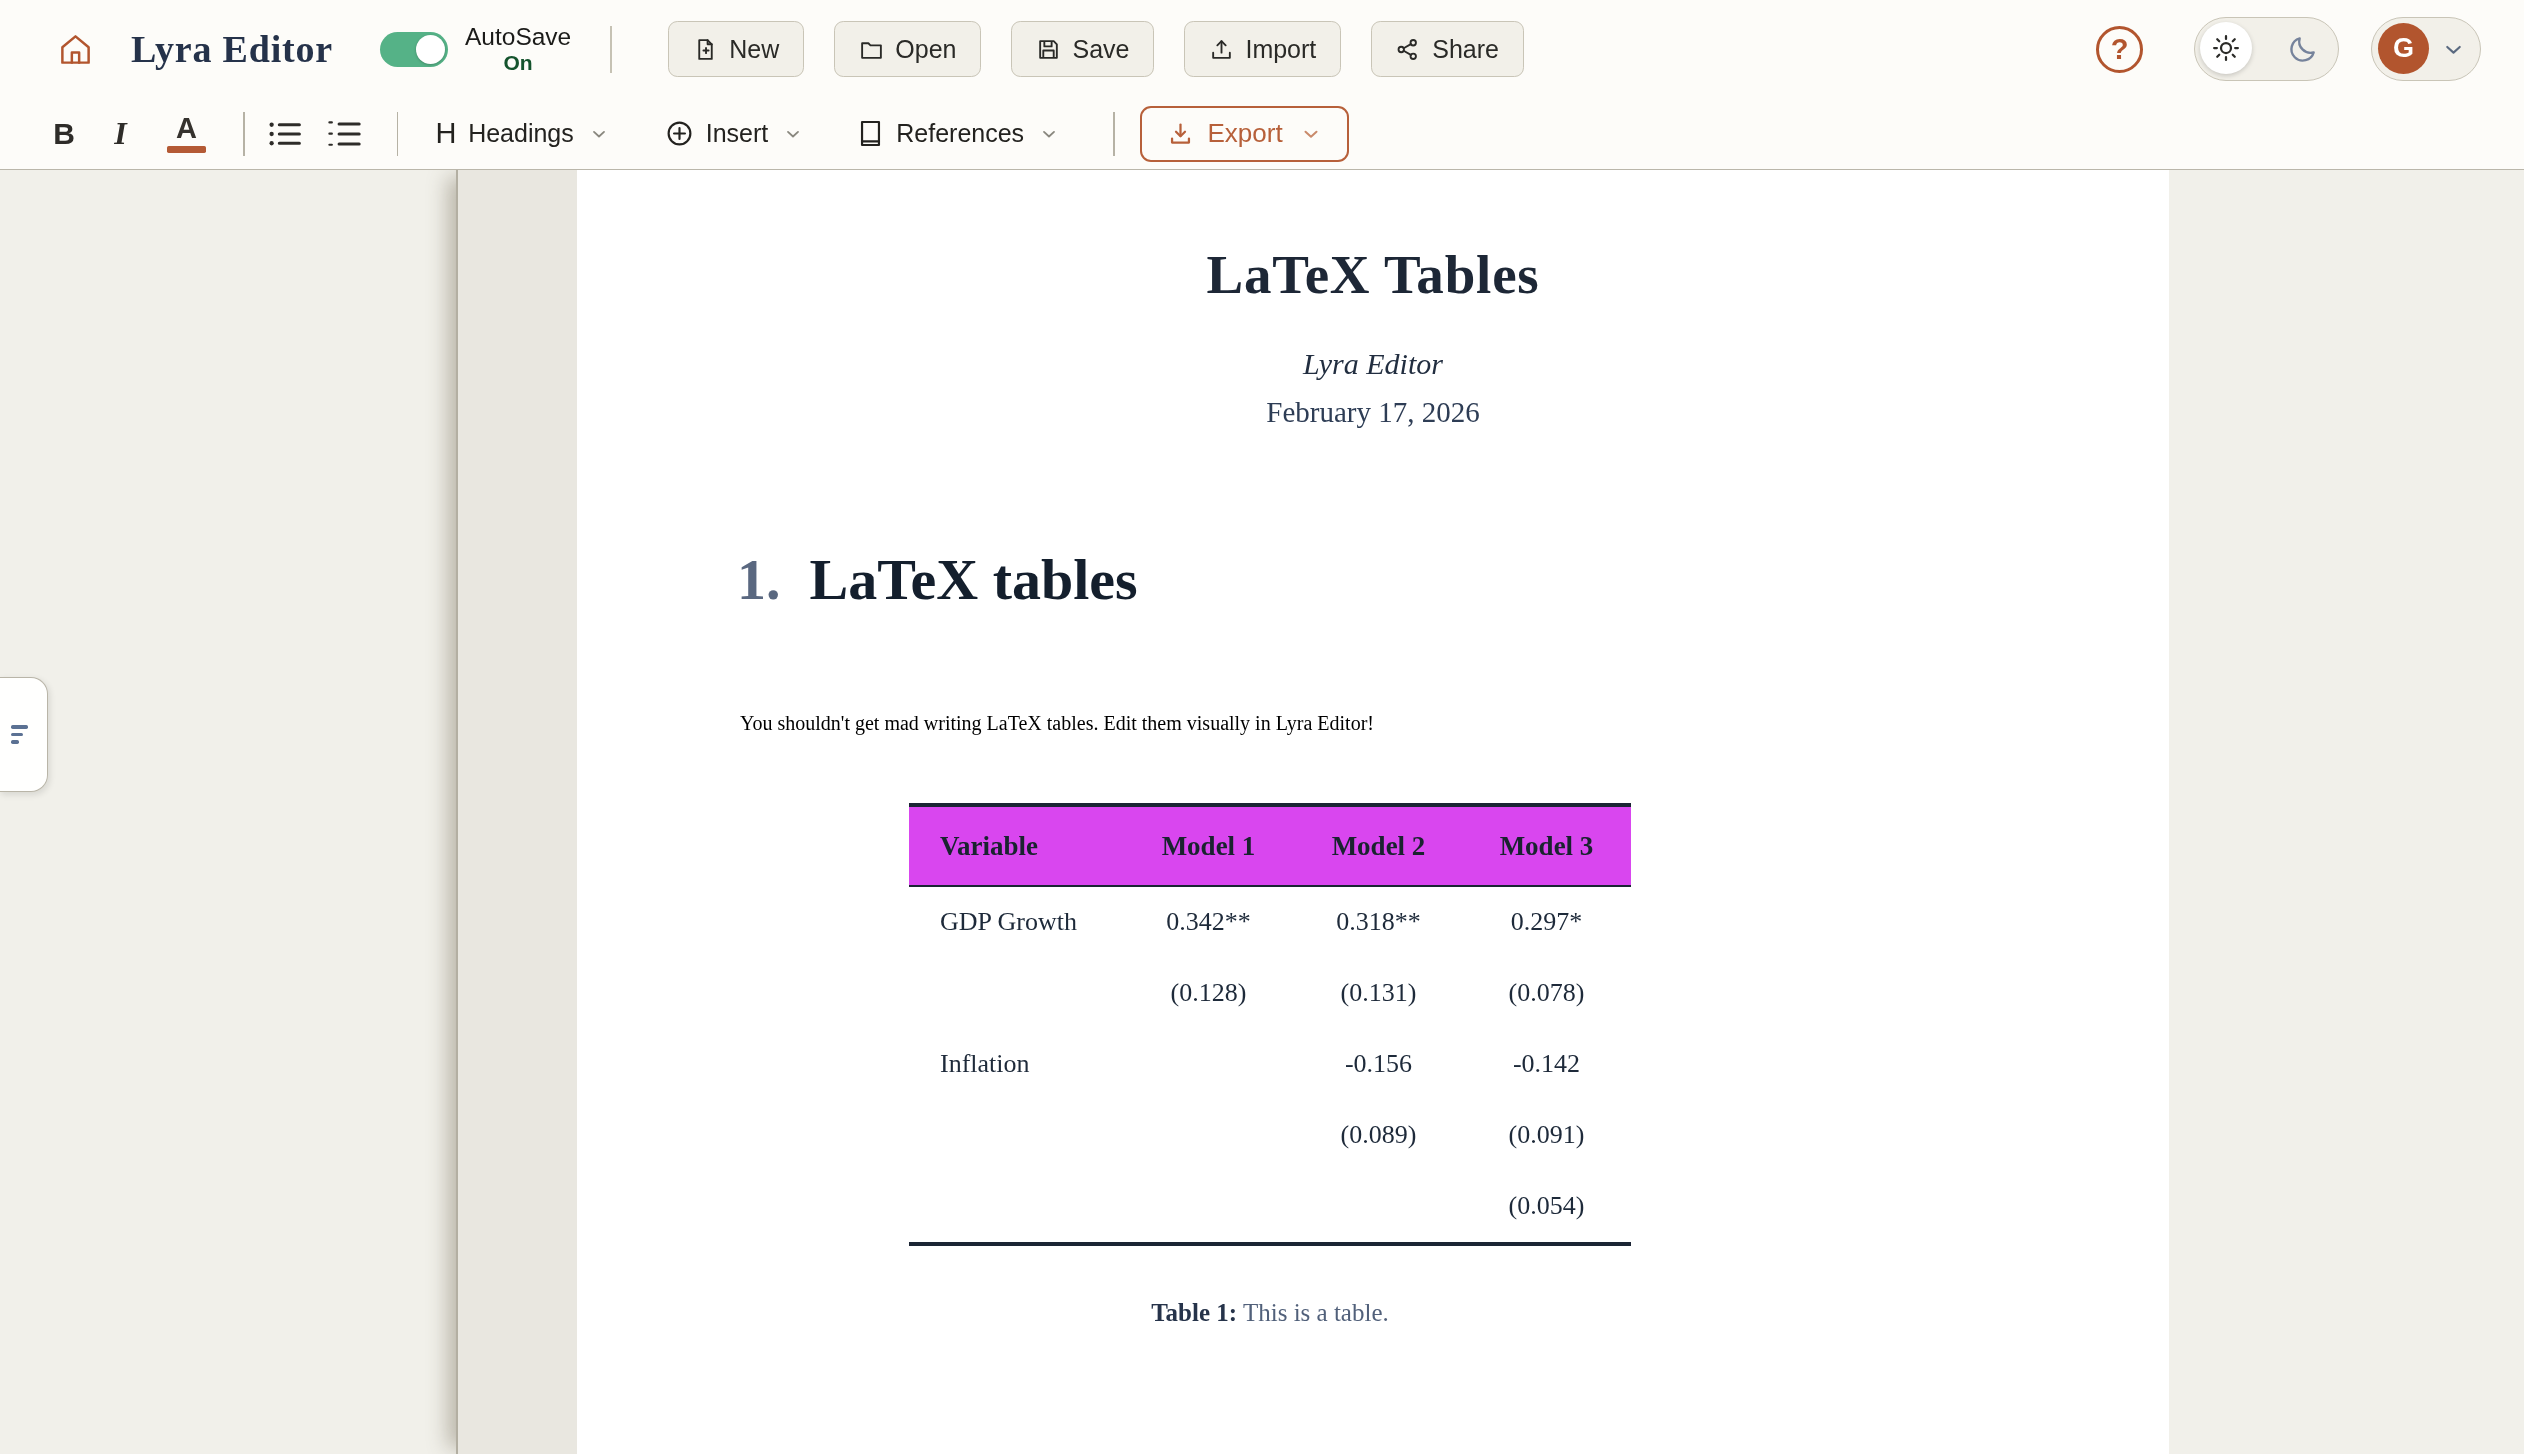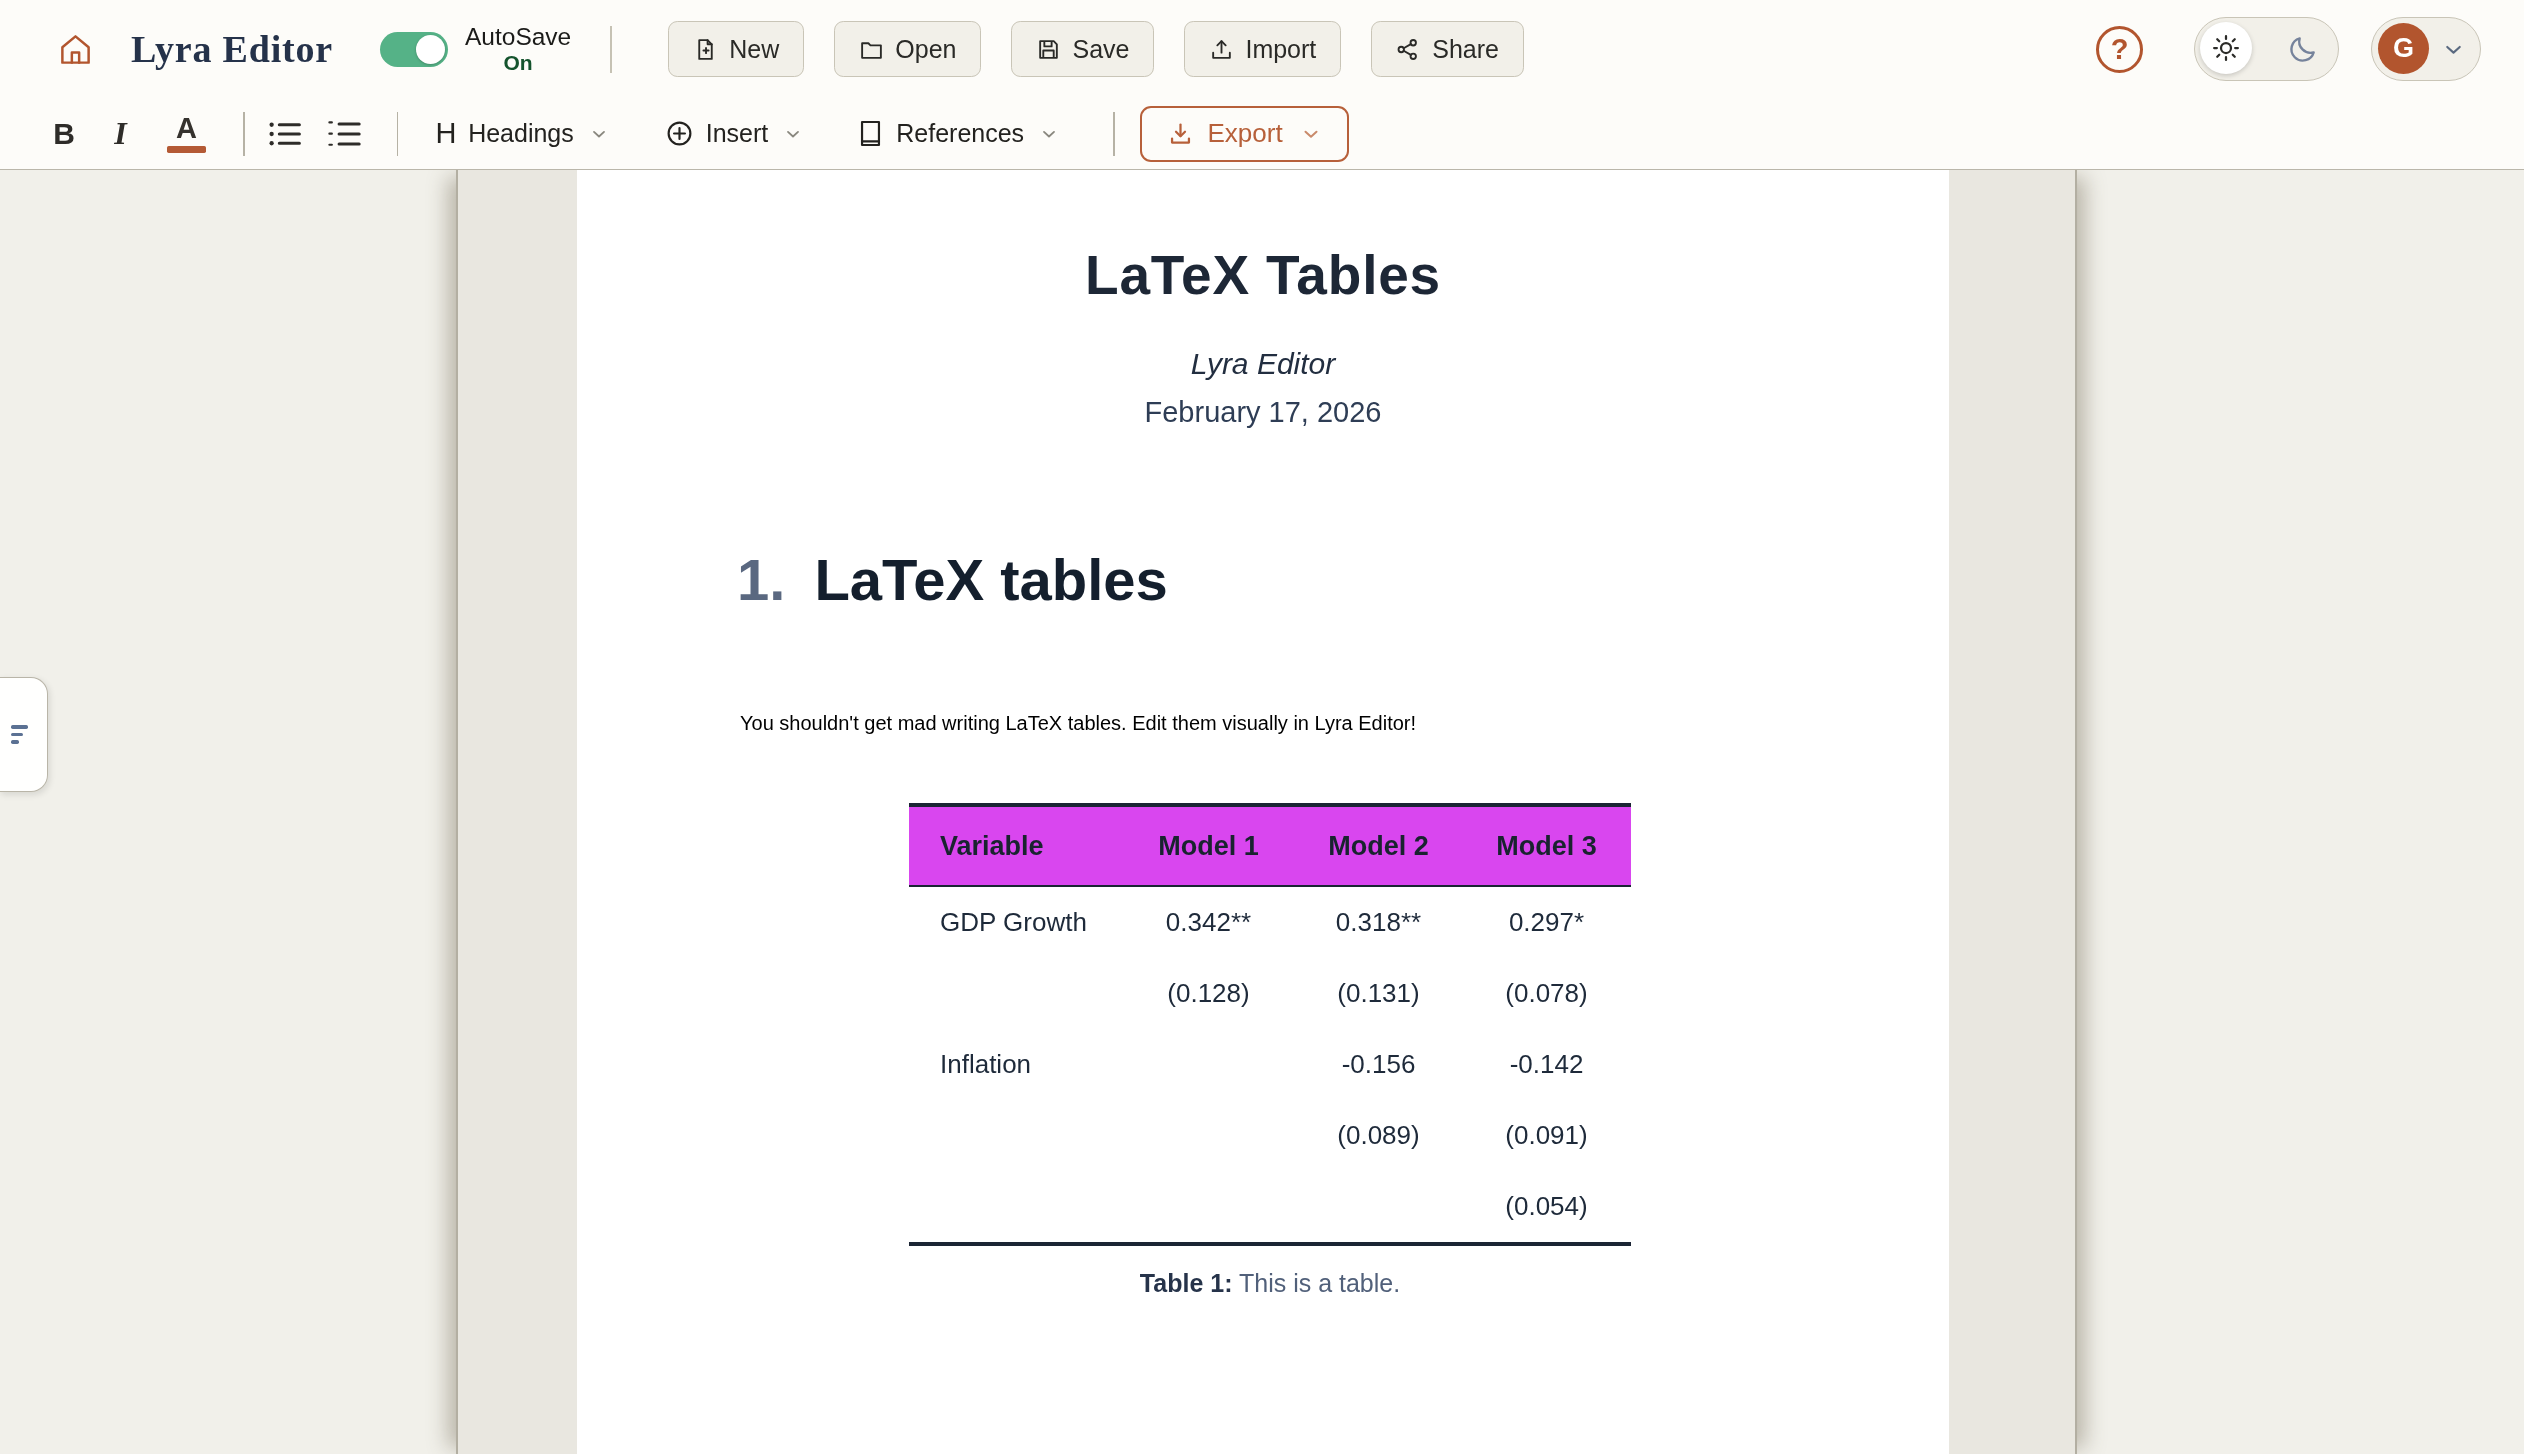--- a/index.html
+++ b/index.html
@@ -82,23 +82,23 @@
   }
 
   
   .canvas-mid {
     position:absolute; left:456px; top:170px; width:1621px; bottom:0;
     background:#e9e7e0; border-left:2.5px solid #b3afa2; border-right:2.5px solid #b3afa2;
     box-shadow:-15px 0 20px -6.8px rgba(95,85,60,.38), 15px 0 20px -6.8px rgba(95,85,60,.38);
     z-index:1;
   }
   .page {
-    position:absolute; left:577px; top:170px; width:1372px; bottom:0;
+    position:absolute; left:577px; top:170px; width:1592px; bottom:0;
     background:#ffffff; z-index:2;
-    font-family:Liberation Sans, sans-serif; color:#1d2736;
+    font-family:Liberation Serif, serif; color:#1d2736;
   }
 
   .doc-title { position:absolute; top:73px; left:0; width:100%; text-align:center;
     font-size:55px; font-weight:700; color:#1d2736; letter-spacing:0.8px; }
   .doc-author { position:absolute; top:177px; left:0; width:100%; text-align:center;
     font-size:30px; font-style:italic; color:#222e40; }
   .doc-date { position:absolute; top:226px; left:0; width:100%; text-align:center;
     font-size:29px; color:#2e3d55; }
 
   .doc-section { position:absolute; top:376px; left:160px; font-size:58px; font-weight:700; }
@@ -109,21 +109,21 @@
 
   .table-block { position:absolute; left:332px; top:633px; width:722px; }
   .rule { background:#1b2534; width:100%; }
   .rule-thick { height:4.2px; }
   .rule-thin { height:1.7px; }
   .trow { display:grid; grid-template-columns:213px 173px 167px 169px; align-items:center; }
   .thead { height:78px; background:#d946ef; font-weight:700; font-size:27px; color:#19232f; }
   .tbody-row { height:71px; font-size:26px; color:#1e2a3a; }
   .td-var { padding-left:31px; text-align:left; }
   .td-num { text-align:center; }
-  .tcaption { margin-top:23px; text-align:center; font-size:25px; }
+  .tcaption { margin-top:53px; text-align:center; font-size:25px; }
   .cap-label { font-weight:700; color:#26334a; }
   .cap-text { color:#51607a; }
 
   
   .outline-handle {
     position:absolute; left:0; top:677px; width:48px; height:115px; z-index:10;
     background:#fffffe; border:1.7px solid #b9b5a8; border-left:none;
     border-radius:0 17px 17px 0; box-shadow:1.7px 2.5px 6.8px rgba(0,0,0,.10);
     display:flex; align-items:center; cursor:pointer;
   }

